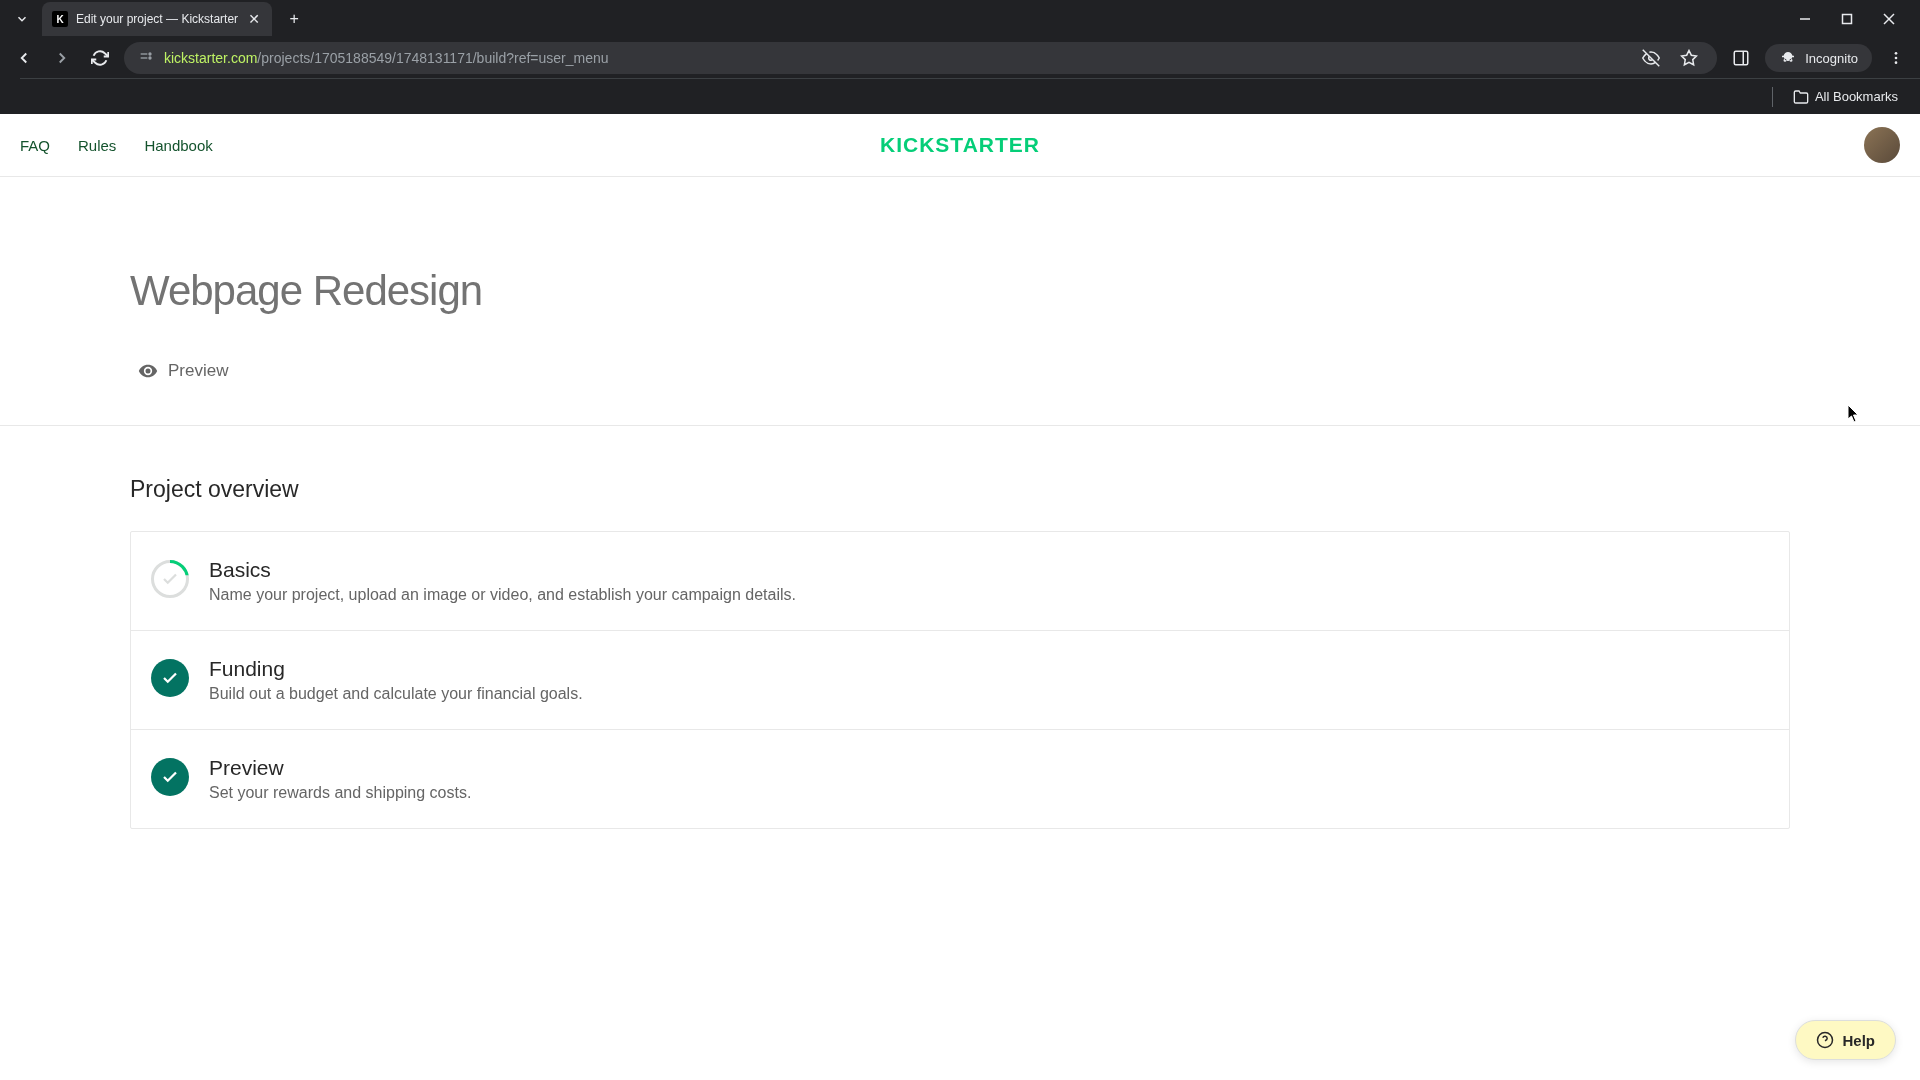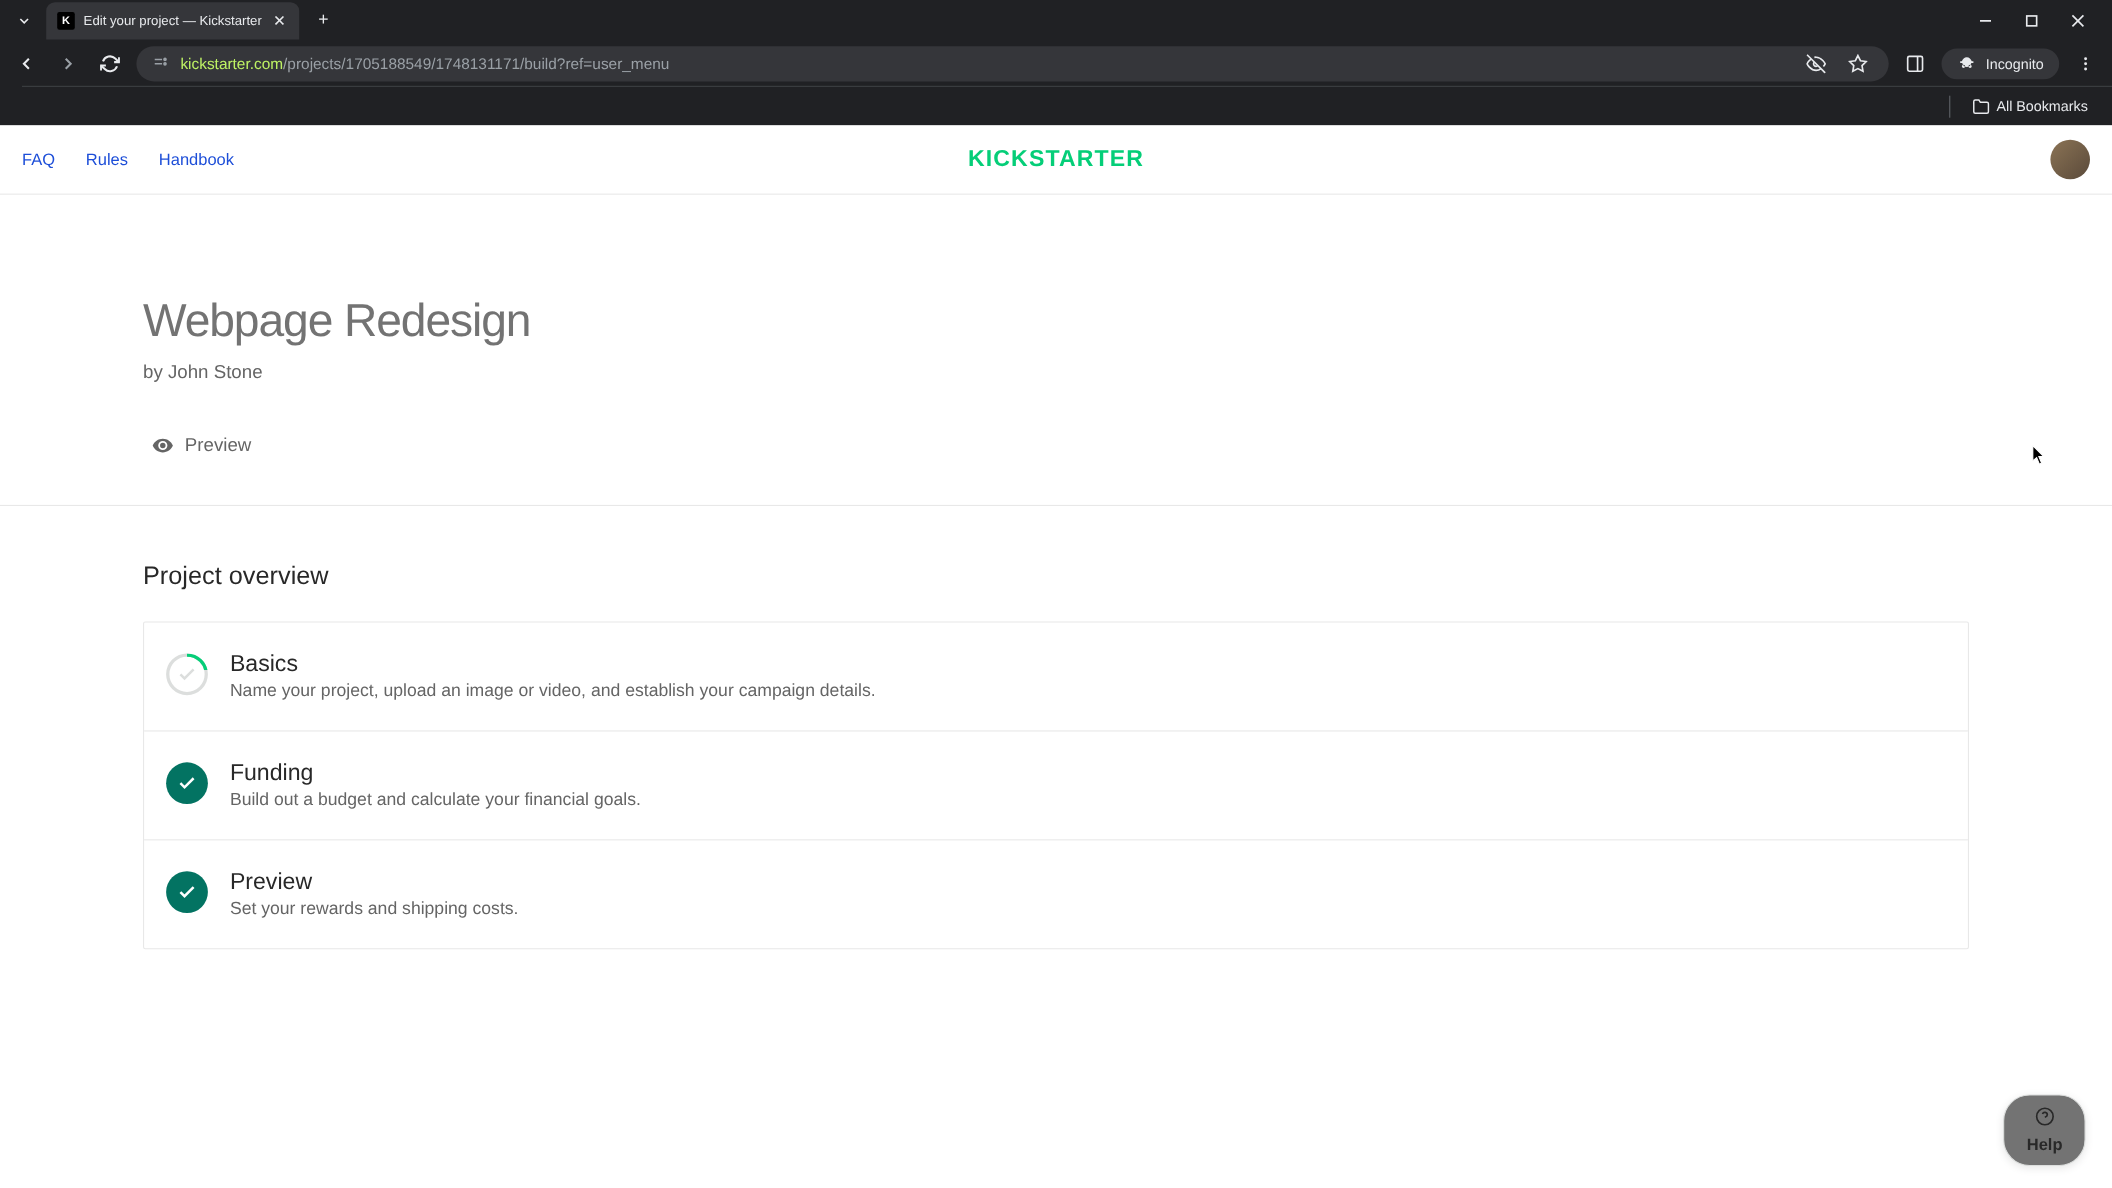--- a/index.html
+++ b/index.html
@@ -31,21 +31,21 @@
     
     .bookmark-bar { display: flex; justify-content: flex-end; align-items: center; height: 36px; padding: 0 14px; gap: 8px; color: #e8eaed; font-size: 13px; border-top: 1px solid #3c4043; margin-left: 20px; }
     .bookmark-item { display: flex; align-items: center; gap: 6px; cursor: pointer; padding: 4px 8px; }
     .bookmark-divider { width: 1px; height: 20px; background: #5f6368; margin: 0 4px; }
     
     
     .page { background: #fff; height: calc(1080px - 114px); overflow-y: scroll; position: relative; }
     
     .site-header { display: flex; align-items: center; height: 63px; border-bottom: 1px solid #e8e8e8; padding: 0 20px; }
     .header-nav { display: flex; gap: 28px; }
-    .header-link { color: #1d4ed8; font-size: 15px; text-decoration: none; cursor: pointer; }
+    .header-link { color: #14532d; font-size: 15px; text-decoration: none; cursor: pointer; }
     .logo-wrap { position: absolute; left: 50%; transform: translateX(-50%); }
     .logo { color: #05ce78; font-weight: 900; font-size: 21px; letter-spacing: 1px; font-family: "Arial Black", sans-serif; }
     .avatar { width: 36px; height: 36px; border-radius: 50%; background: linear-gradient(135deg, #8b7355, #5a4a3a); margin-left: auto; cursor: pointer; }
     
     .project-header { padding: 90px 0 40px 0; margin: 0 130px; }
     .project-title { font-size: 42px; font-weight: 500; color: #737373; letter-spacing: -1px; }
     .project-byline { font-size: 17px; color: #656565; margin-top: 14px; }
     
     .preview-row { margin: 0 130px; padding-bottom: 38px; }
     .preview-btn { display: inline-flex; align-items: center; gap: 10px; color: #656565; font-size: 17px; cursor: pointer; padding: 6px 8px; justify-content: space-between; }
@@ -61,21 +61,21 @@
     .status-circle { width: 38px; height: 38px; border-radius: 50%; flex-shrink: 0; display: flex; align-items: center; justify-content: center; margin-top: 2px; }
     .status-incomplete { border: 3px solid #dcdedd; background: #fff; position: relative; }
     .status-incomplete::after { content: ""; position: absolute; width: 38px; height: 38px; border: 3px solid #05ce78; border-radius: 50%; clip-path: polygon(50% 0, 100% 0, 100% 40%, 50% 40%); top: -3px; left: -3px; box-sizing: border-box; }
     .status-incomplete svg { stroke: #dcdedd; }
     .status-complete { background: #037362; }
     .status-complete svg { stroke: #fff; }
     .item-text { flex: 1; }
     .item-title { font-size: 21px; font-weight: 400; color: #282828; margin-bottom: 4px; }
     .item-desc { font-size: 16px; color: #656565; }
     
-    .help-btn { position: fixed; bottom: 20px; right: 24px; background: #737373; border: 1px solid #dcdedd; border-radius: 24px; padding: 10px 20px; display: flex; align-items: center; gap: 8px; font-size: 15px; color: #282828; cursor: pointer; box-shadow: 0 2px 8px rgba(0,0,0,0.1); font-weight: 600; flex-direction: column; }
+    .help-btn { position: fixed; bottom: 20px; right: 24px; background: #fef9c3; border: 1px solid #dcdedd; border-radius: 24px; padding: 10px 20px; display: flex; align-items: center; gap: 8px; font-size: 15px; color: #282828; cursor: pointer; box-shadow: 0 2px 8px rgba(0,0,0,0.1); font-weight: 600; }
     
     .cursor-pointer { position: absolute; top: 291px; right: 60px; font-size: 14px; color: #000; pointer-events: none; }
     
     
     .page::-webkit-scrollbar { width: 16px; }
     .page::-webkit-scrollbar-track { background: #f1f1f1; }
     .page::-webkit-scrollbar-thumb { background: #c1c1c1; border-radius: 8px; border: 3px solid #f1f1f1; }
   </style>
 </head>
 <body>
@@ -192,21 +192,20 @@
       <a class="header-link">Handbook</a>
     </div>
     <div class="logo-wrap">
       <div class="logo">KICKSTARTER</div>
     </div>
     <div class="avatar"></div>
   </div>
 
   <div class="project-header">
     <h1 class="project-title">Webpage Redesign</h1>
-    <div class="project-byline">by John Stone</div>
   </div>
 
   <div class="preview-row">
     <div class="preview-btn">
       <svg width="20" height="20" viewBox="0 0 24 24" fill="currentColor">
           <path d="M12 4.5C7 4.5 2.73 7.61 1 12c1.73 4.39 6 7.5 11 7.5s9.27-3.11 11-7.5c-1.73-4.39-6-7.5-11-7.5zM12 17a5 5 0 1 1 0-10 5 5 0 0 1 0 10zm0-8a3 3 0 1 0 0 6 3 3 0 0 0 0-6z"></path>
         </svg>
       <span>Preview</span>
     </div>
   </div>

